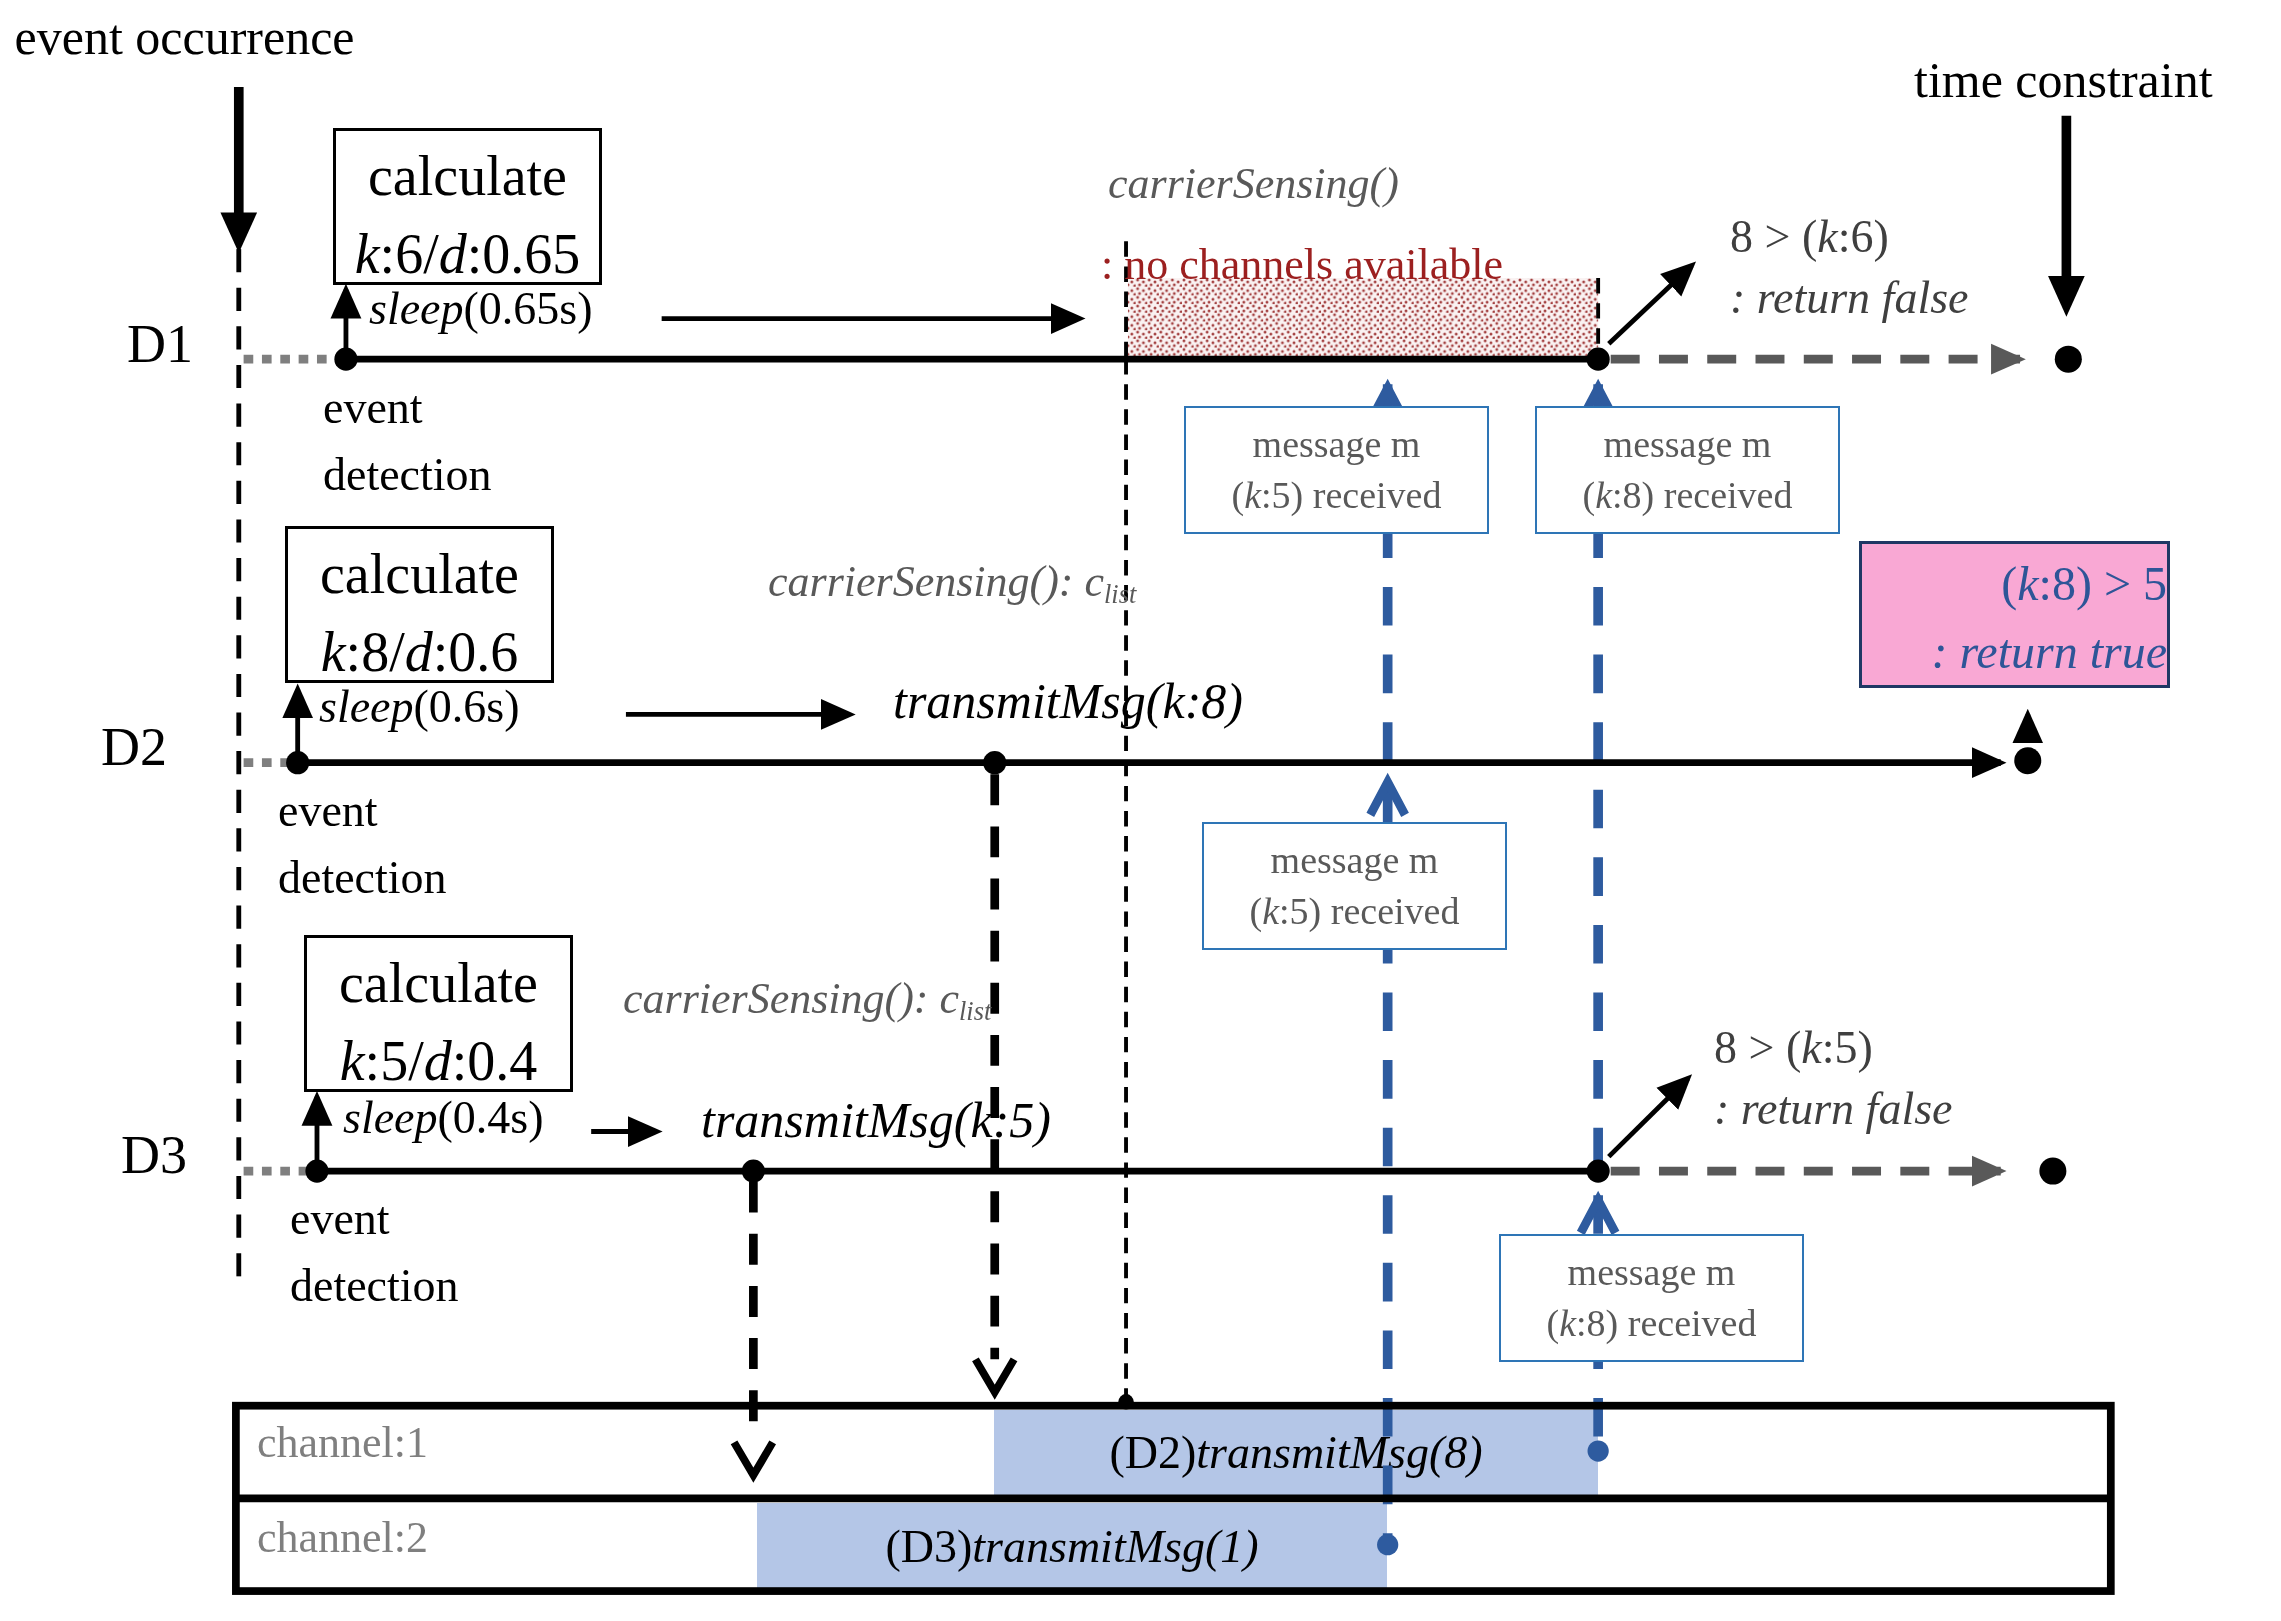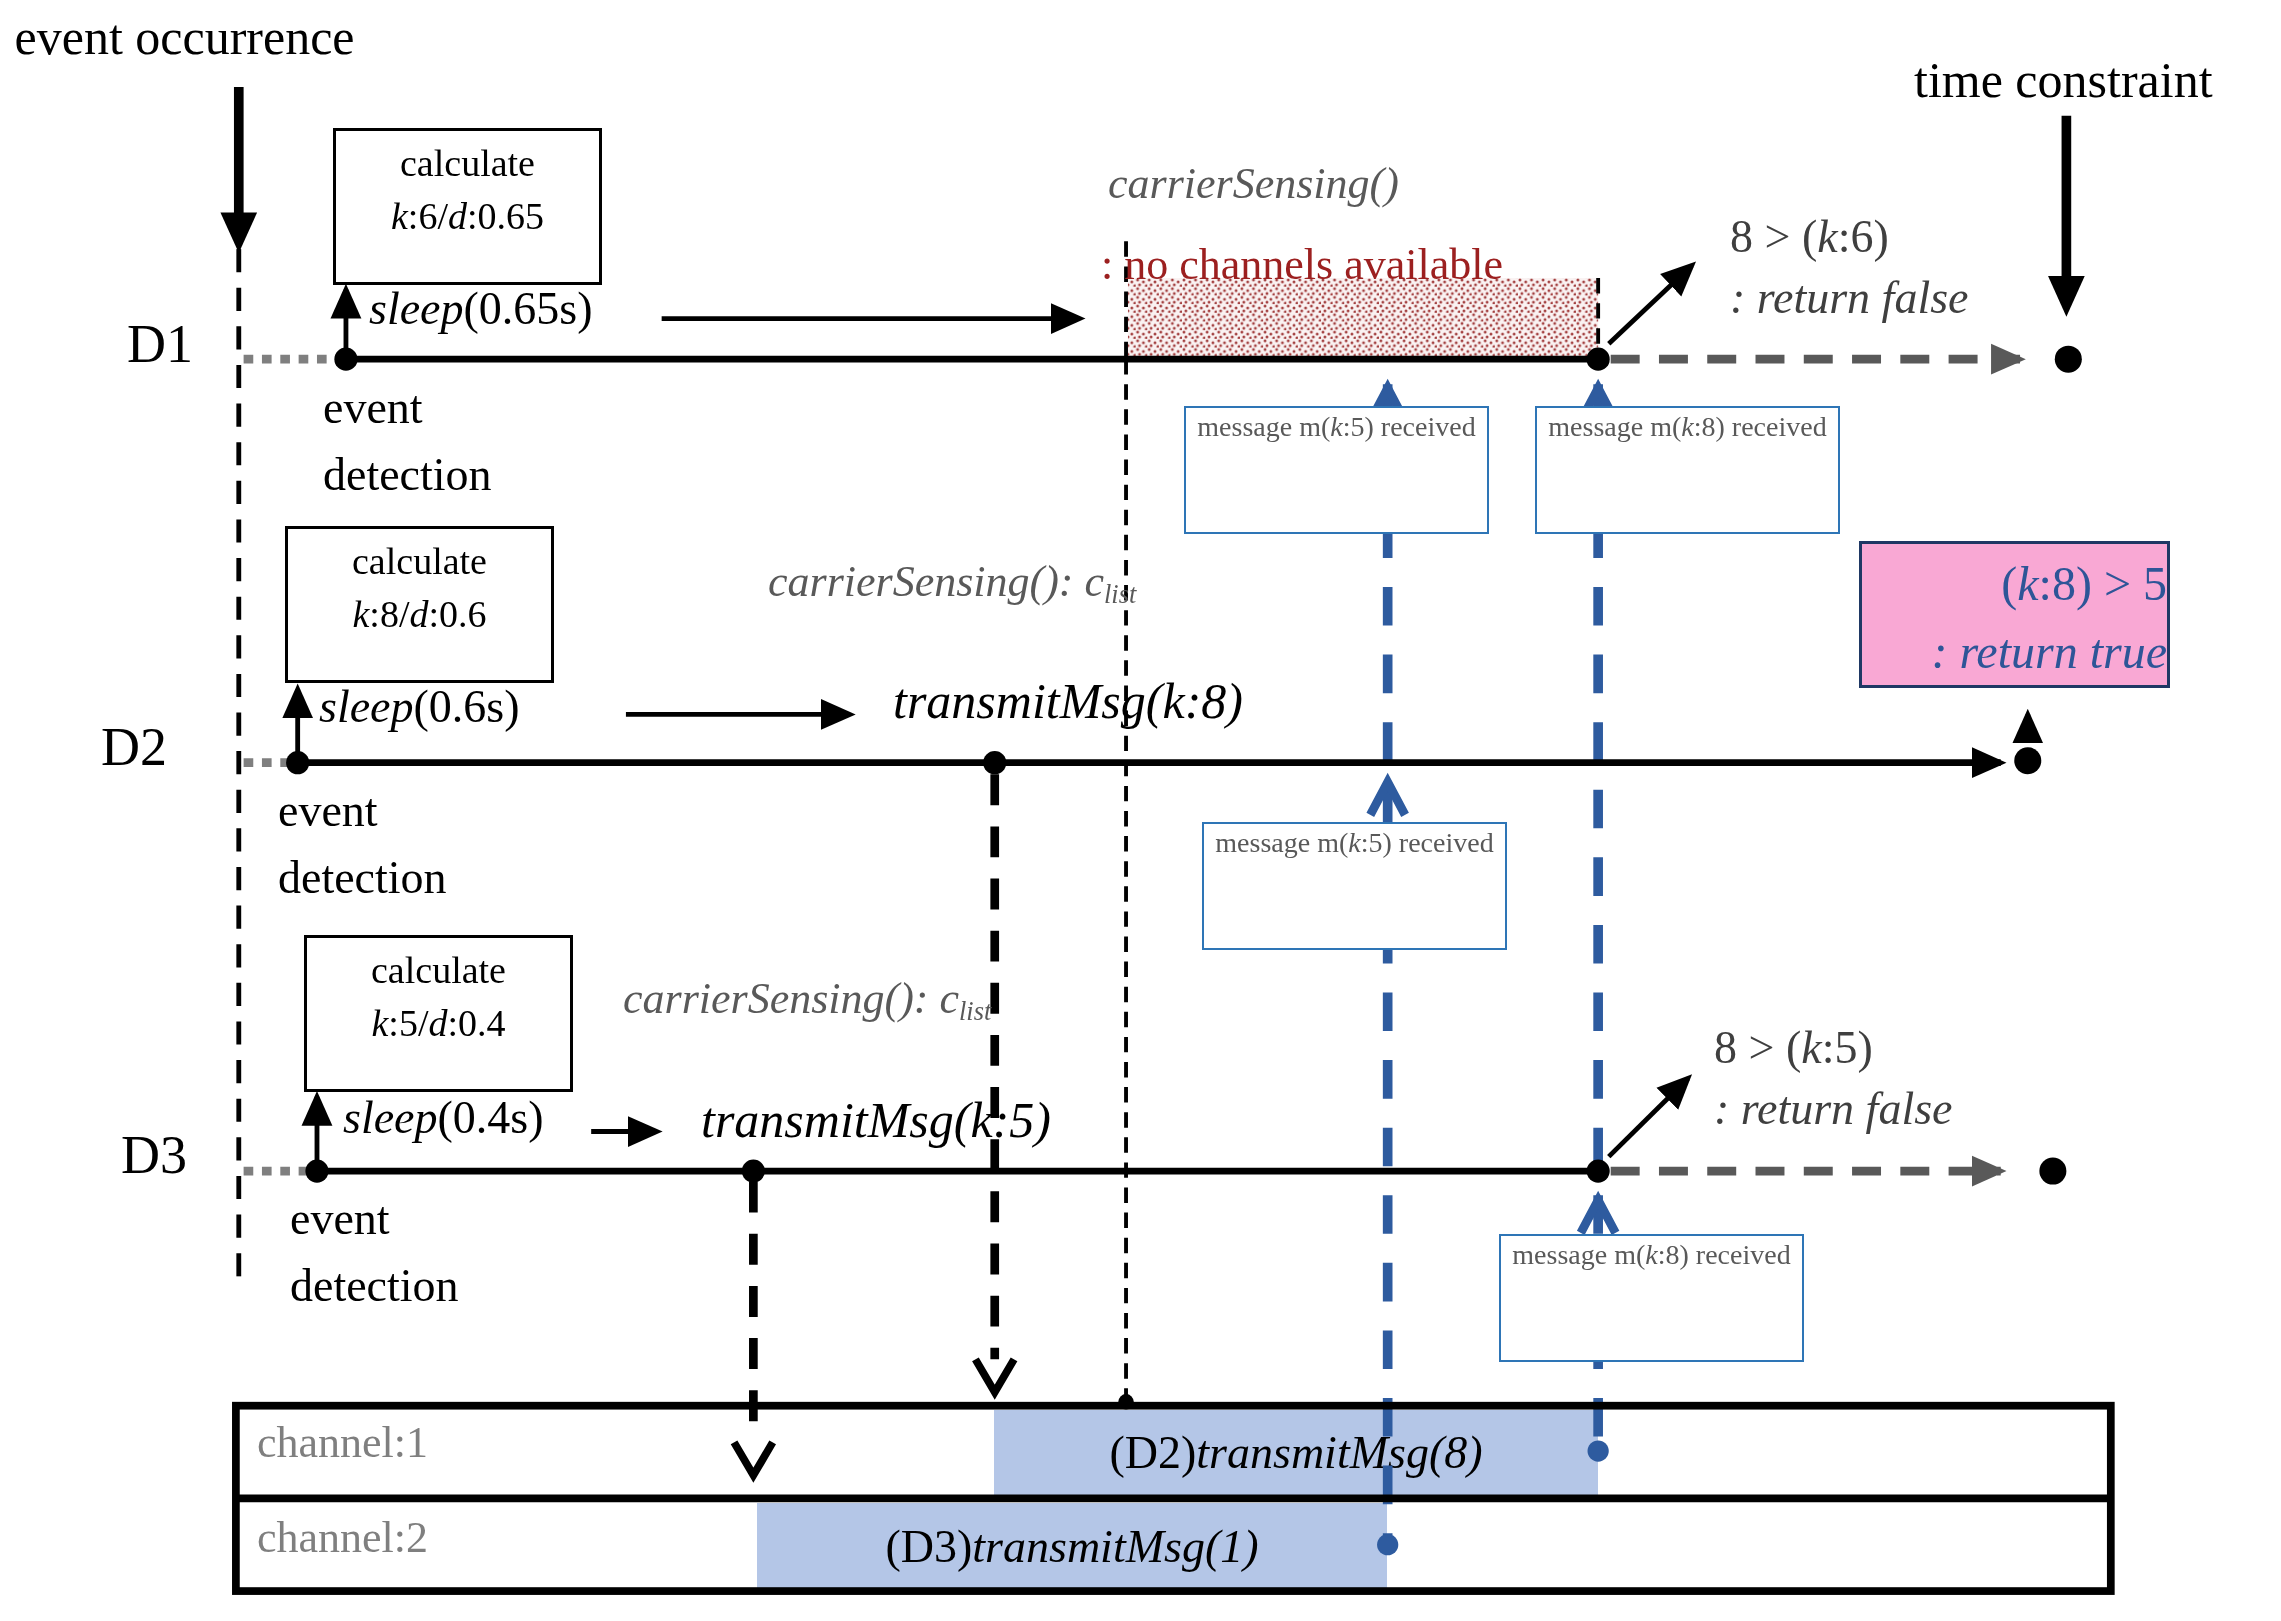--- a/index.html
+++ b/index.html
@@ -11,23 +11,23 @@
   .it{font-style:italic;}
   .b{font-weight:normal;}
   .f48{font-size:46px;} .f52{font-size:50px;} .f46{font-size:44px;} .f56{font-size:54px;}
   .gray{color:#595959;}
   .dgray{color:#3f3f3f;}
   .ltgray{color:#7f7f7f;}
   .dred{color:#9c2020;}
   .two{line-height:1.45;}
   .sub{font-size:0.6em;vertical-align:-0.28em;}
   .calc-box{position:absolute;width:263px;height:145px;border:3.9px solid #000;background:#fff;
-            text-align:center;font-size:38px;line-height:1.4;padding-top:5.8px;box-sizing:content-box;}
+            text-align:center;font-size:56px;line-height:1.4;padding-top:5.8px;box-sizing:content-box;}
   .msg-box{position:absolute;width:301px;height:124px;border:2.9px solid #2e75b6;background:#fff;
-           color:#595959;text-align:center;font-size:28px;display:flex;flex-direction:row;
+           color:#595959;text-align:center;font-size:38px;display:flex;flex-direction:column;
            justify-content:center;line-height:1.35;}
   .ret-box{position:absolute;left:1859px;top:541px;width:311px;height:147px;border:3.9px solid #1f3864;
            background:#f9a8d4;color:#2e5597;font-size:48px;line-height:1.42;padding:5.8px 0 0 19.3px;box-sizing:border-box;text-align:right;}
   .blk{position:absolute;background:#b4c6e7;display:flex;align-items:center;justify-content:center;
        font-size:46px;color:#000;}
 </style>
 </head>
 <body>
 
 <div class="canvas">

